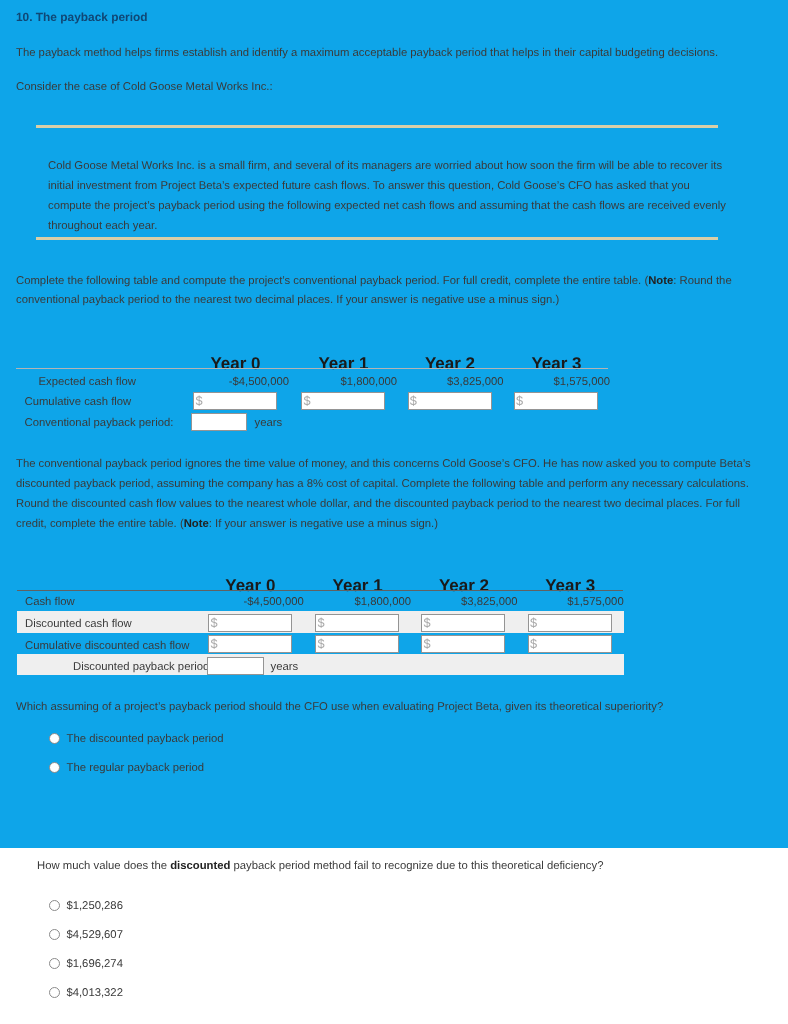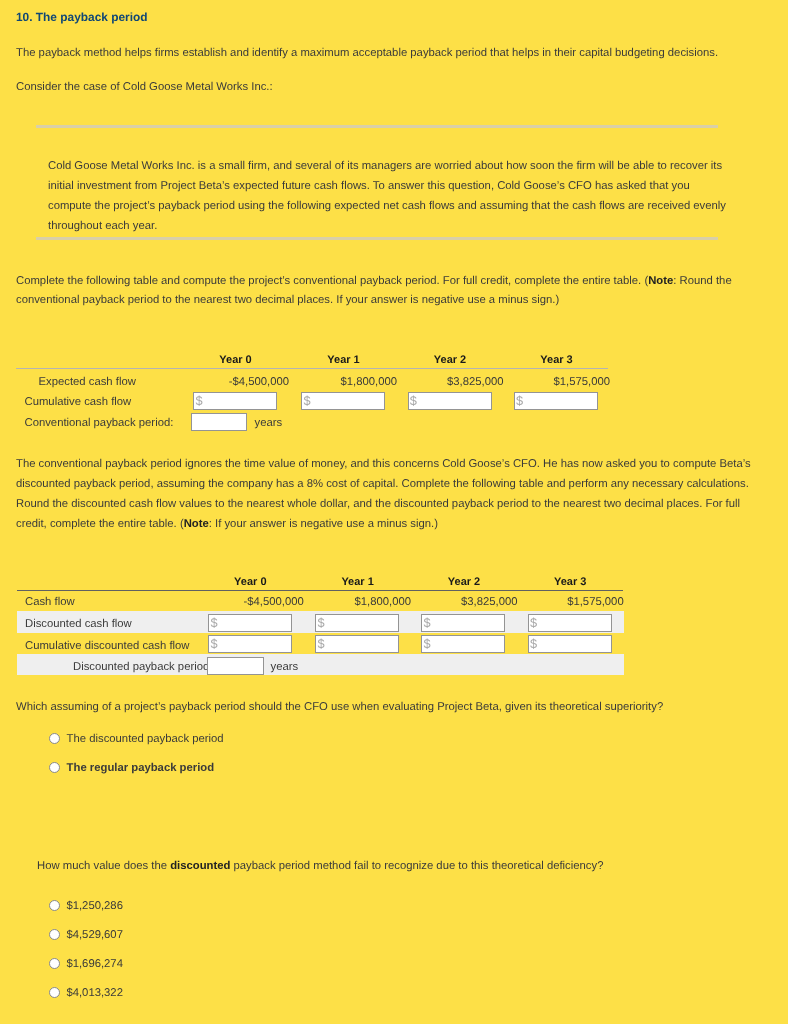--- a/index.html
+++ b/index.html
@@ -4,30 +4,30 @@
 <title>payback-period-worksheet</title>
 <style>
   html,body{margin:0;padding:0;background:#ffffff;}
   body{
     width:788px;height:1024px;overflow:hidden;
     font-family:"Liberation Sans",sans-serif;
     font-size:11.3px;color:#3a3a3a;
     -webkit-font-smoothing:antialiased;
     text-rendering:geometricPrecision;
   }
-  .page{position:relative;width:788px;height:1024px;background:#fde047;}
+  .page{position:relative;width:788px;height:848px;background:#0ea5e9;}
   .page *{transform:translateZ(0);}
   h1.title{position:absolute;left:16px;top:10.3px;margin:0;font-size:11.9px;font-weight:bold;color:#104775;white-space:nowrap;}
   p.para{position:absolute;margin:0;line-height:19.85px;color:#3a3a3a;}
   .rule{position:absolute;height:3px;background:#d9cfa8;}
   .quote{position:absolute;margin:12px;line-height:19.8px;color:#3a3a3a;}
   .bold{font-weight:bold;color:#222222;}
   
   .tbl{position:absolute;}
-  .hdr{position:absolute;font-weight:bold;color:#1a1a1a;font-size:11px;text-align:center;}
+  .hdr{position:absolute;font-weight:bold;color:#1a1a1a;font-size:17px;text-align:center;}
   .hrule{position:absolute;height:1px;background:#b4b4b4;}
   .rlabel{position:absolute;white-space:nowrap;color:#3a3a3a;}
   .val{position:absolute;text-align:right;color:#3a3a3a;}
   .inp{position:absolute;box-sizing:border-box;border:1px solid #949494;background:#fff;}
   .inp .ph{position:absolute;left:1.2px;top:2.2px;color:#a9a9a9;font-size:12.8px;line-height:12.8px;}
   .shade{position:absolute;background:#efefef;}
   .radio{position:absolute;width:11px;height:11px;border:1px solid #8a8a8a;border-radius:50%;background:#fff;box-sizing:border-box;}
   .opt{position:absolute;white-space:nowrap;color:#3a3a3a;}
 </style>
 </head>
@@ -126,21 +126,21 @@
 
     <div class="rlabel" style="left:25px;top:661px;padding-left:48px;">Discounted payback period:</div>
     <div class="inp" style="left:206.5px;top:657px;width:57px;height:18px;"></div>
     <div class="rlabel" style="left:270.5px;top:661px;">years</div>
   </div>
 
   <p class="para" style="left:16px;top:697.5px;width:748px;">Which assuming of a project’s payback period should the CFO use when evaluating Project Beta, given its theoretical superiority?</p>
   <div class="radio" style="left:48.9px;top:733.2px;"></div>
   <div class="opt" style="left:66.6px;top:733.2px;">The discounted payback period</div>
   <div class="radio" style="left:48.9px;top:762.2px;"></div>
-  <div class="opt" style="left:66.6px;top:762.2px;font-weight:bold;">The regular payback period</div>
+  <div class="opt" style="left:66.6px;top:762.2px;">The regular payback period</div>
 
 
   <p class="para" style="left:16px;top:857px;width:760px;margin-left:21px;"><span>How much value does the </span><span class="bold">discounted</span><span> payback period method fail to recognize due to this theoretical deficiency?</span></p>
 
   <div class="radio" style="left:48.9px;top:899.9px;"></div>
   <div class="opt" style="left:66.4px;top:900.3px;">$1,250,286</div>
   <div class="radio" style="left:48.9px;top:928.9px;"></div>
   <div class="opt" style="left:66.4px;top:929.3px;">$4,529,607</div>
   <div class="radio" style="left:48.9px;top:957.9px;"></div>
   <div class="opt" style="left:66.4px;top:958.3px;">$1,696,274</div>

